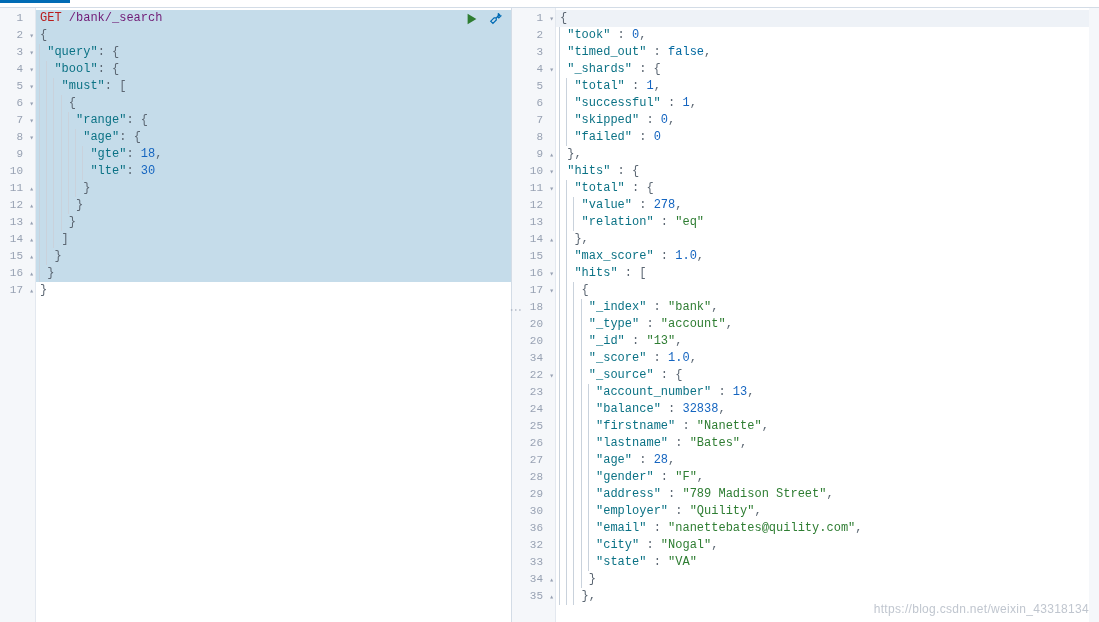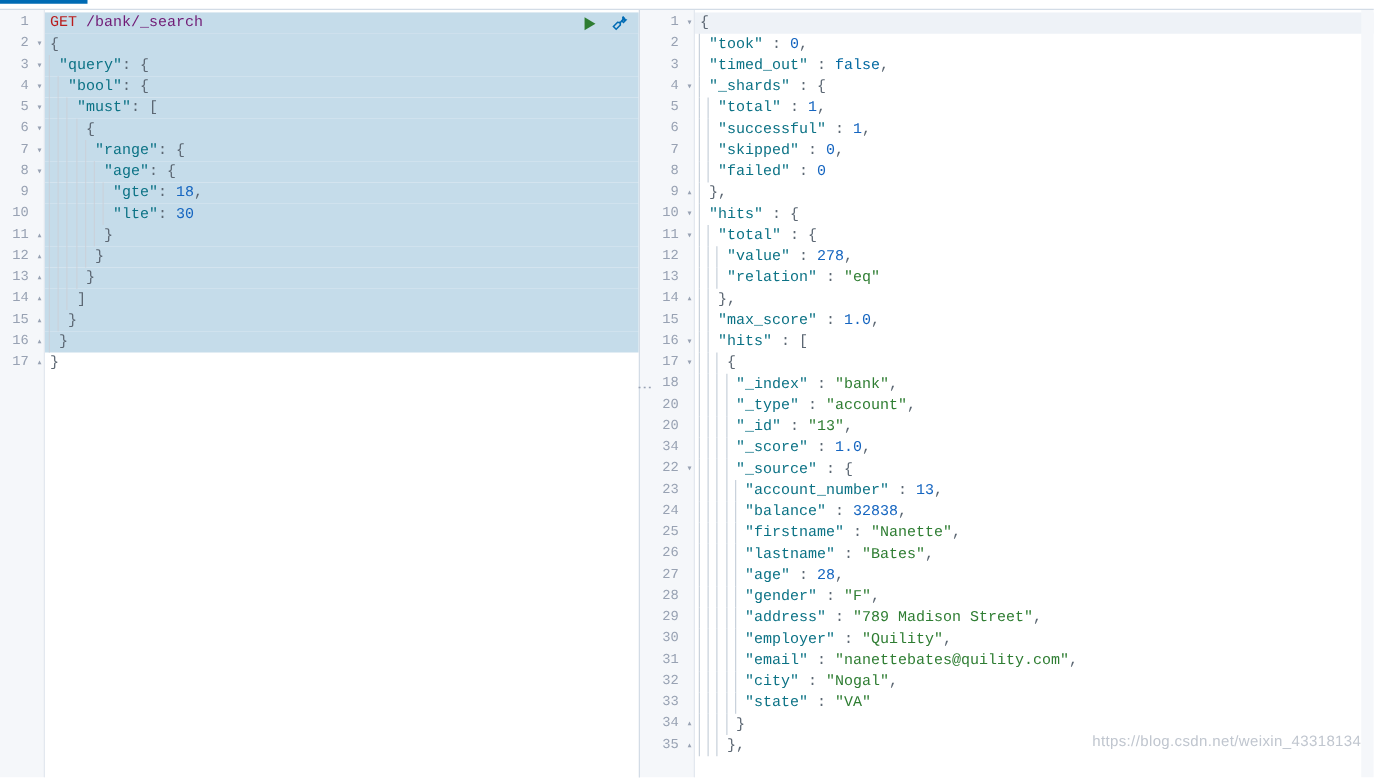--- a/index.html
+++ b/index.html
@@ -106,21 +106,21 @@
     color: #98a2b3;
     font-size: 12px;
     letter-spacing: 2px;
     writing-mode: vertical-rl;
     z-index: 10;
     cursor: col-resize;
   }
   .watermark {
     position: absolute;
     right: 10px;
-    bottom: 22px;
+    bottom: 6px;
     color: #c0c6cf;
     font-family: Arial, sans-serif;
     font-size: 12px;
     letter-spacing: 0.3px;
     pointer-events: none;
   }
   .scrollbar-stub {
     position: absolute;
     right: 0; top: 0;
     width: 10px; height: 100%;
@@ -227,21 +227,21 @@
         <div class="ln">34</div>
         <div class="ln">22<span class="fold">▾</span></div>
         <div class="ln">23</div>
         <div class="ln">24</div>
         <div class="ln">25</div>
         <div class="ln">26</div>
         <div class="ln">27</div>
         <div class="ln">28</div>
         <div class="ln">29</div>
         <div class="ln">30</div>
-        <div class="ln">31</div>
+        <div class="ln">36</div>
         <div class="ln">32</div>
         <div class="ln">33</div>
         <div class="ln">34<span class="fold">▴</span></div>
         <div class="ln">35<span class="fold">▴</span></div>
       </div>
     <div class="code" id="code-right">
         <div class="line"><span class="t-punc">{</span></div>
         <div class="line"><span class="indent-guide"></span> <span class="t-key">"took"</span><span class="t-punc"> : </span><span class="t-num">0</span><span class="t-punc">,</span></div>
         <div class="line"><span class="indent-guide"></span> <span class="t-key">"timed_out"</span><span class="t-punc"> : </span><span class="t-bool">false</span><span class="t-punc">,</span></div>
         <div class="line"><span class="indent-guide"></span> <span class="t-key">"_shards"</span><span class="t-punc"> : {</span></div>

